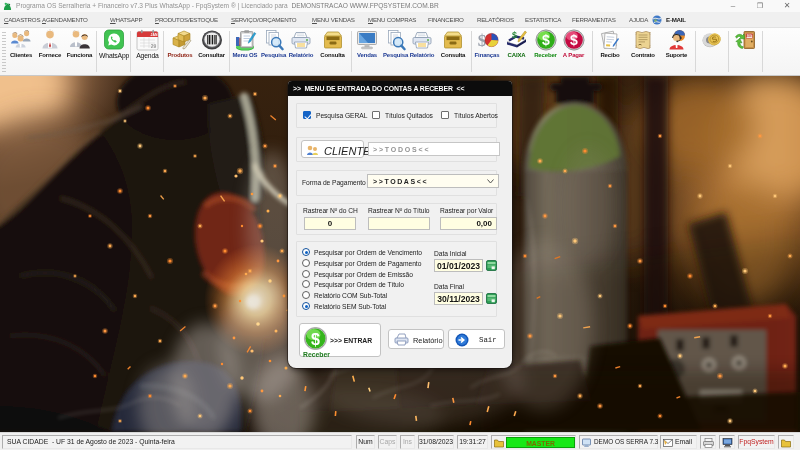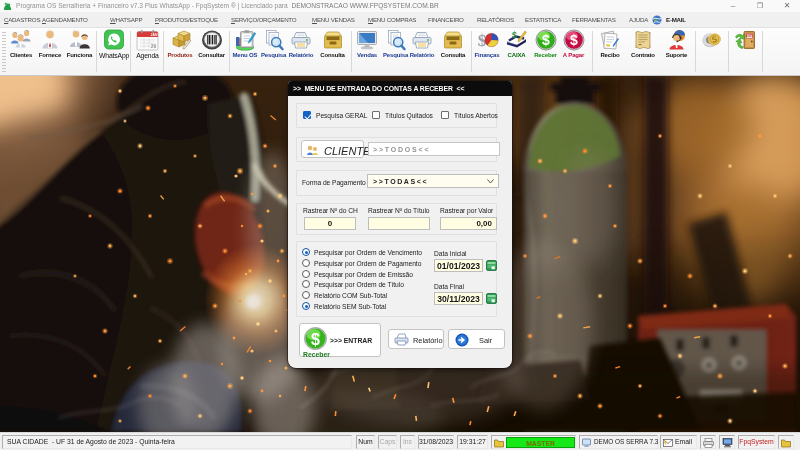--- a/index.html
+++ b/index.html
@@ -808,21 +808,21 @@
           <path d="M3,8 L4,12 L11,12 L12,8 Z" fill="#fff" stroke="#7a8ab0" stroke-width="0.8"></path>
         </svg>
         <span style="position:absolute;left:24px;top:6px;font-size:7.4px;color:#222;">Relatório</span>
       </div>
       <div class="btn" style="left:160px; top:248px; width:57px; height:20px;">
         <svg style="position:absolute;left:6px;top:3px;" width="14" height="14" viewBox="0 0 14 14">
           <circle cx="7" cy="7" r="6.5" fill="#1256b8"></circle>
           <circle cx="7" cy="7" r="5" fill="#2f7ad8"></circle>
           <path d="M3.5,7 L8,7 M6,4.5 L8.8,7 L6,9.5" stroke="#fff" stroke-width="1.6" fill="none"></path>
         </svg>
-        <span style="position:absolute;left:30px;top:6px;font-size:7.4px;color:#222;">Sair</span>
+        <span style="position:absolute;left:30px;top:6px;font-size:7.4px;color:#222;font-family:Liberation Mono, monospace;">Sair</span>
       </div>
     </div>
   </div>
 
   <div id="statusbar">
     <div class="sp" style="left:2px; width:350px; padding-left:4px;">SUA CIDADE&nbsp; - UF 31 de Agosto de 2023 - Quinta-feira</div>
     <div class="sp" style="left:356px; width:19px; text-align:center;">Num</div>
     <div class="sp gray" style="left:378px; width:19px; text-align:center;">Caps</div>
     <div class="sp gray" style="left:400px; width:15px; text-align:center;">Ins</div>
     <div class="sp" style="left:418px; width:36px; text-align:center;">31/08/2023</div>

